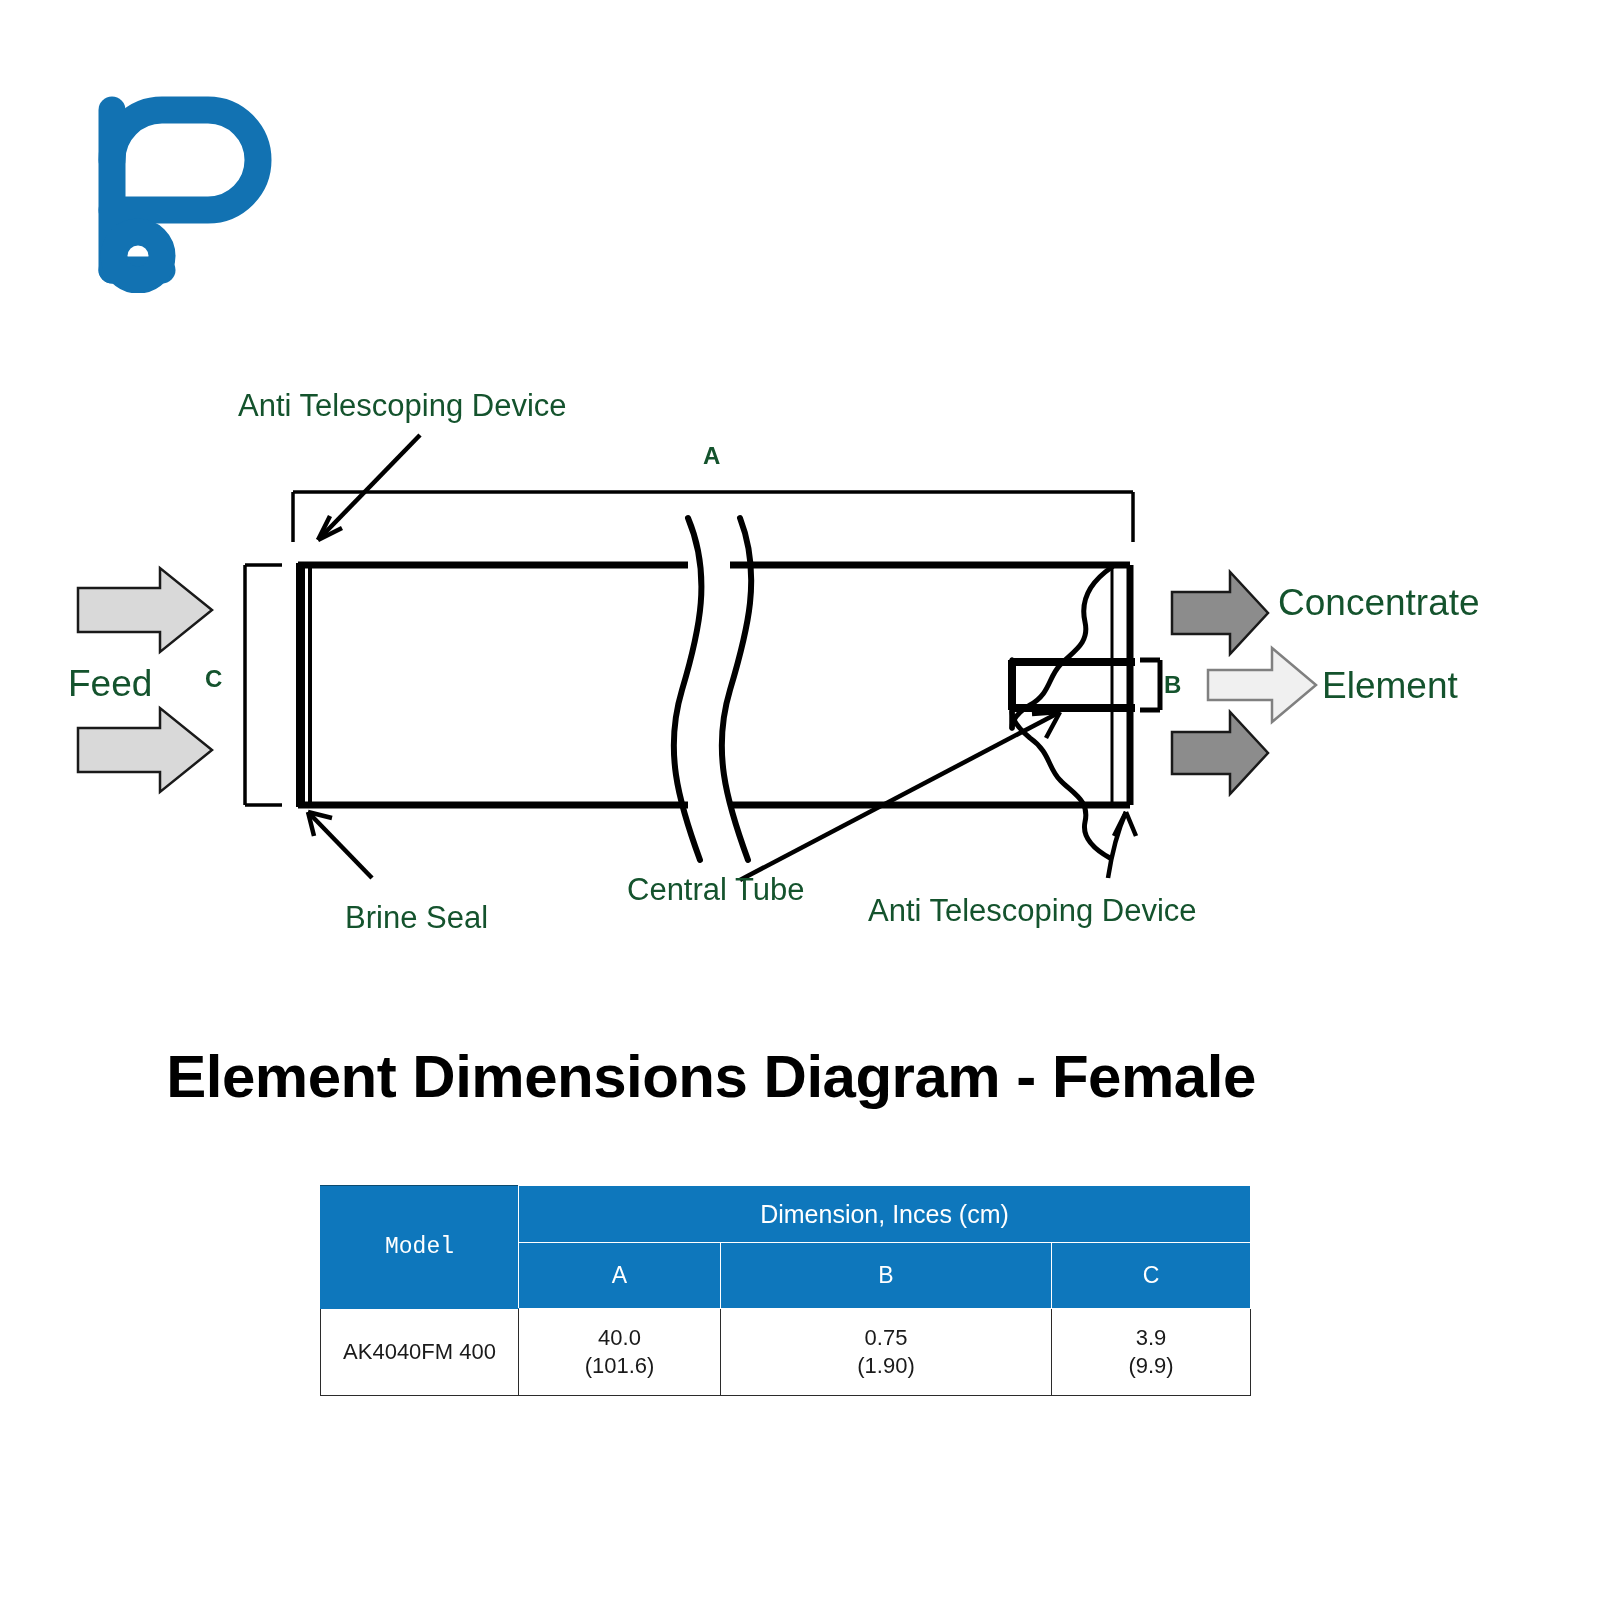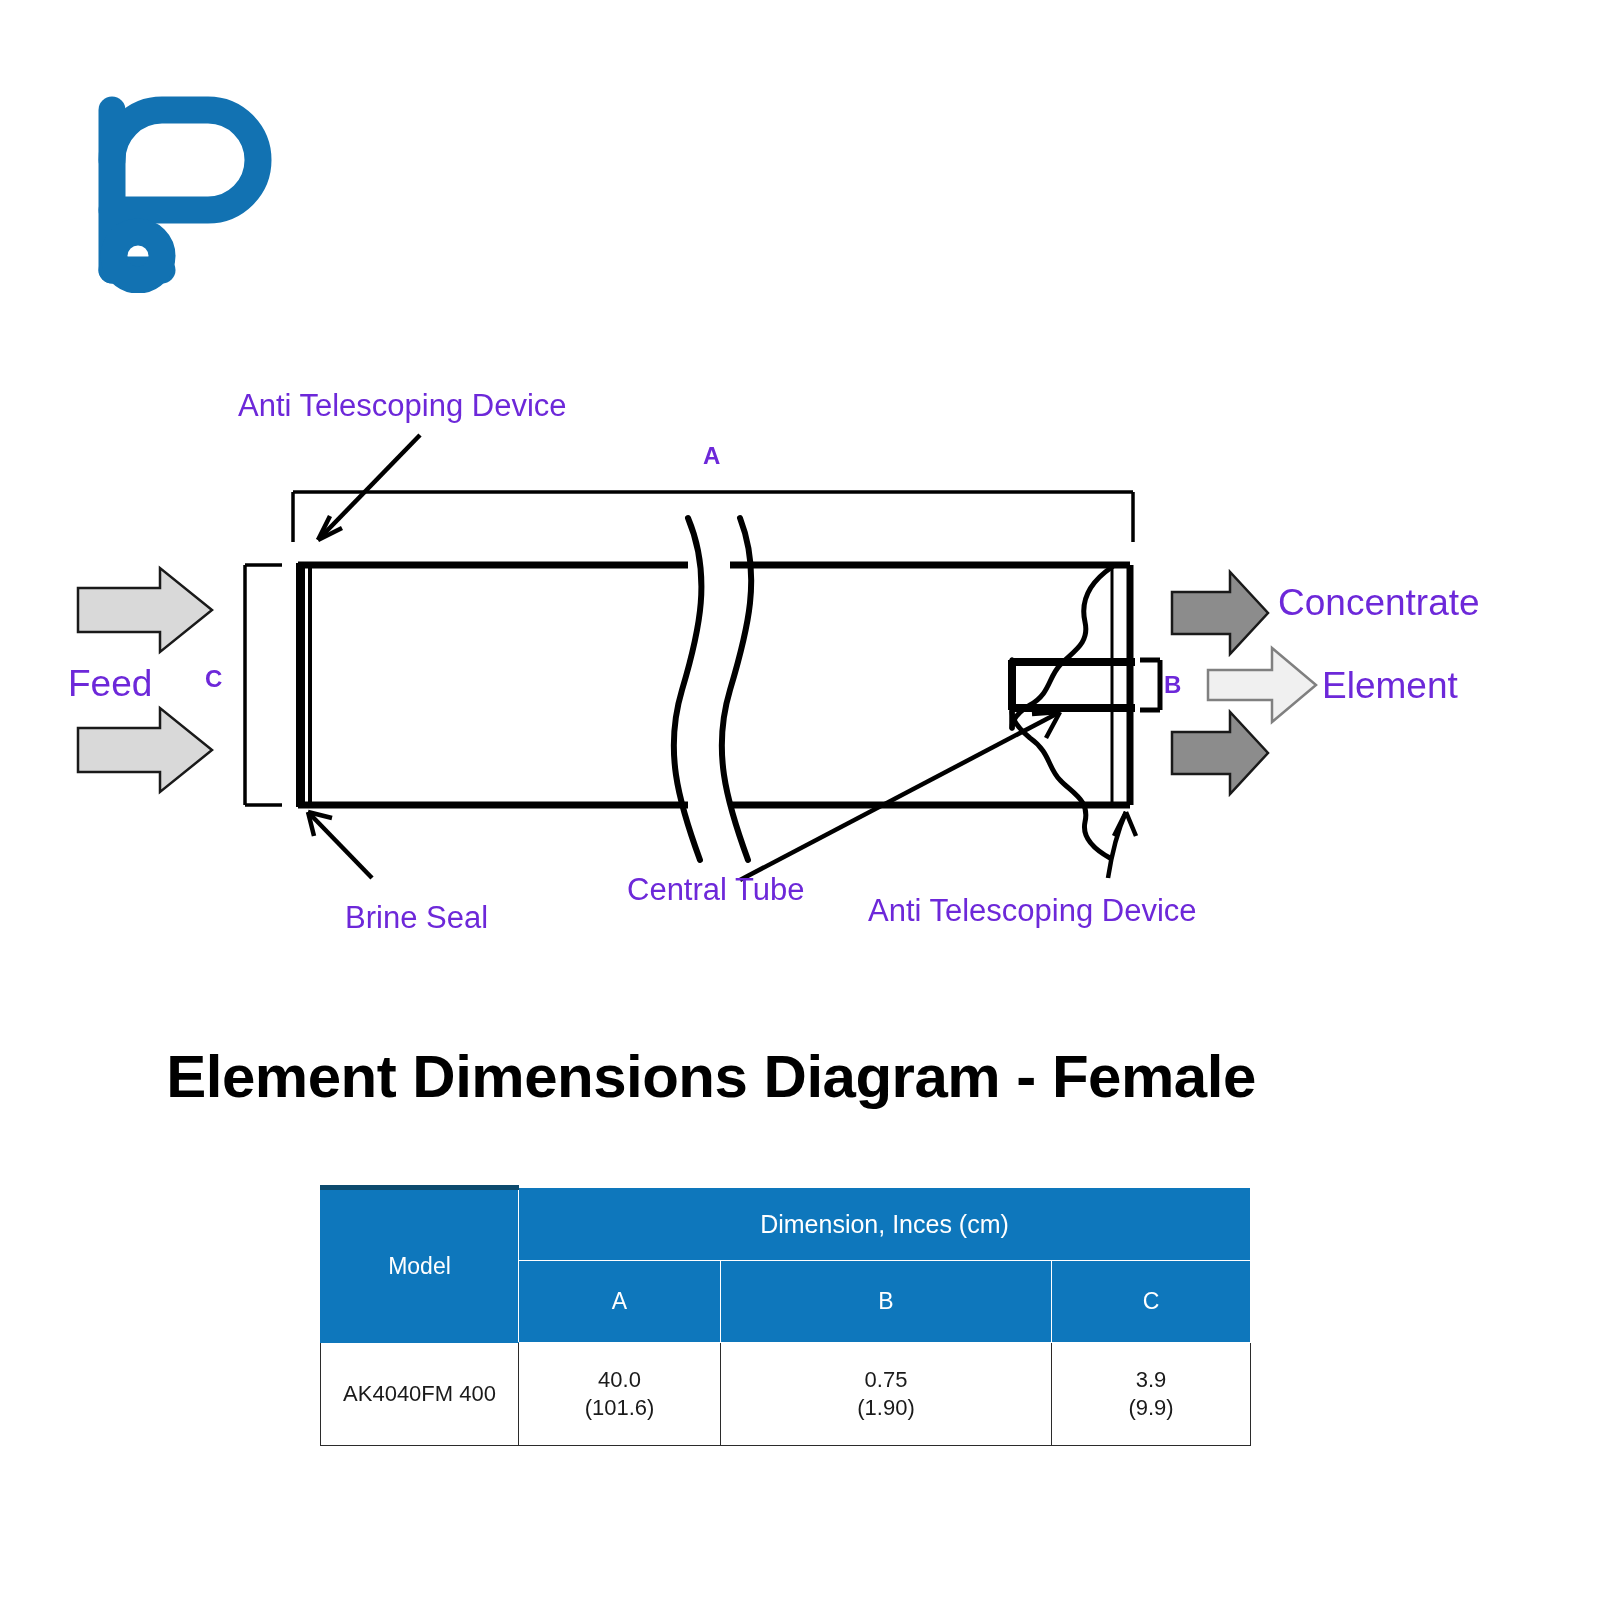--- a/index.html
+++ b/index.html
@@ -50,21 +50,21 @@
     left: 0;
     top: 360px;
     width: 1604px;
     height: 620px;
   }
   #diagram svg { display: block; }
 
   .diag-label {
     position: absolute;
     font-family: "Liberation Sans", sans-serif;
-    color: #6d28d9;
+    color: #14532d;
     white-space: nowrap;
   }
   .lbl-reg   { font-size: 31px; font-weight: 400; }
   .lbl-bold  { font-size: 24px; font-weight: bold; }
   .lbl-big   { font-size: 37px; font-weight: 400; }
 
   
   #main-title {
     position: absolute;
     left: 0;
@@ -82,42 +82,43 @@
   #dim-table {
     position: absolute;
     left: 320px;
     top: 1185px;
     width: 930px;
     border-collapse: collapse;
     table-layout: fixed;
     font-family: "Liberation Sans", sans-serif;
   }
   #dim-table th, #dim-table td {
-    padding: 12px;
+    padding: 4px;
     margin: 0;
   }
   .th-blue {
     background: #0E77BC;
     color: #ffffff;
     font-weight: 400;
     font-size: 23px;
     text-align: center;
     border: 1px solid #ffffff;
   }
   .th-group {
     font-size: 25px;
     height: 48px;
   }
   .th-sub { height: 57px; }
   .th-model {
     vertical-align: middle;
     height: 105px;
     border-left: 1px solid #0E77BC;
-    border-top: 5px solid #0c4a6e;
+    border-top: 1px solid #0c4a6e;
     border-bottom: 1px solid #0E77BC;
+    font-family: Liberation Mono, monospace;
   }
   .td-body {
     background: #ffffff;
     color: #1a1a1a;
     font-size: 22px;
     text-align: center;
     border: 1px solid #2b2b2b;
     height: 78px;
     vertical-align: middle;
     line-height: 1.28;

